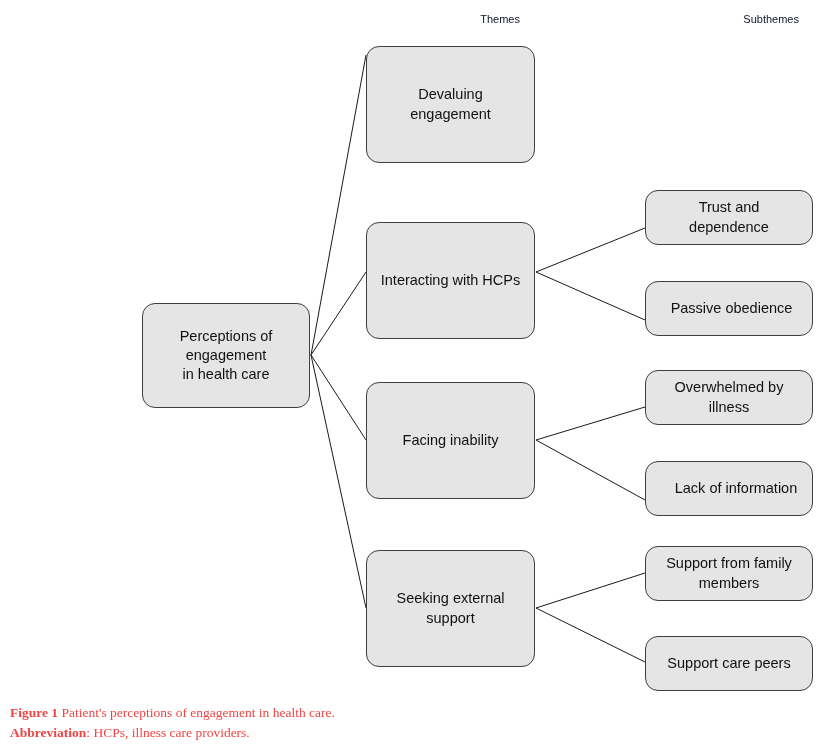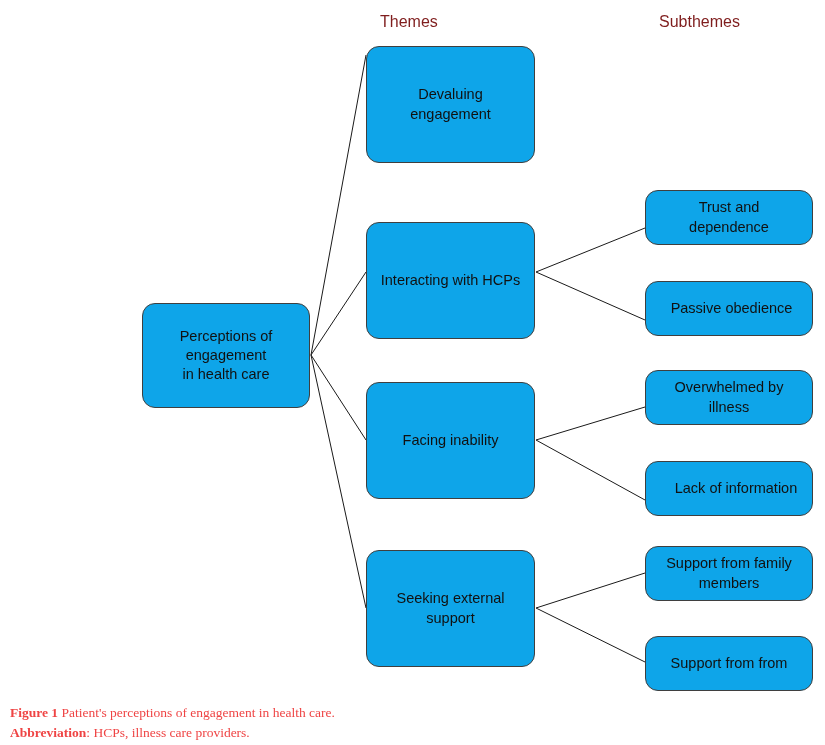--- a/index.html
+++ b/index.html
@@ -21,23 +21,23 @@
     left: 0;
     top: 0;
     width: 825px;
     height: 745px;
   }
 
   
   .col-header {
     position: absolute;
     font-family: "Liberation Sans", sans-serif;
-    font-size: 16px;
-    color: #7f1d1d;
-    text-align: left;
+    font-size: 11px;
+    color: #0f172a;
+    text-align: right;
     white-space: nowrap;
   }
   #header-themes {
     left: 380px;
     top: 13px;
     width: 140px;
   }
   #header-subthemes {
     left: 659px;
     top: 13px;
@@ -53,21 +53,21 @@
     height: 745px;
     pointer-events: none;
   }
 
   
   .node {
     position: absolute;
     box-sizing: border-box;
     border: 1px solid #3f3f3f;
     border-radius: 13px;
-    background: #0ea5e9;
+    background: #e5e5e5;
     display: flex;
     align-items: center;
     justify-content: center;
     text-align: center;
     font-family: "Liberation Sans", sans-serif;
     font-size: 14.5px;
     line-height: 1.32;
     color: #111111;
     padding: 2px 7px;
   }
@@ -186,21 +186,21 @@
   <div class="node node-sub" id="sub-1-1">
     <span class="node-label">Lack of information</span>
   </div>
 
   <div class="node node-sub" id="sub-2-0">
     <span class="node-label">Support from family
 members</span>
   </div>
 
   <div class="node node-sub" id="sub-2-1">
-    <span class="node-label">Support from from</span>
+    <span class="node-label">Support care peers</span>
   </div>
 
   <div id="caption">
     <span class="cap-line"><span class="cap-strong">Figure 1</span><span> Patient's perceptions of engagement in health care.</span></span>
     <span class="cap-line"><span class="cap-strong">Abbreviation</span><span>: HCPs, illness care providers.</span></span>
   </div>
 
 </div>
 
 </body></html>

